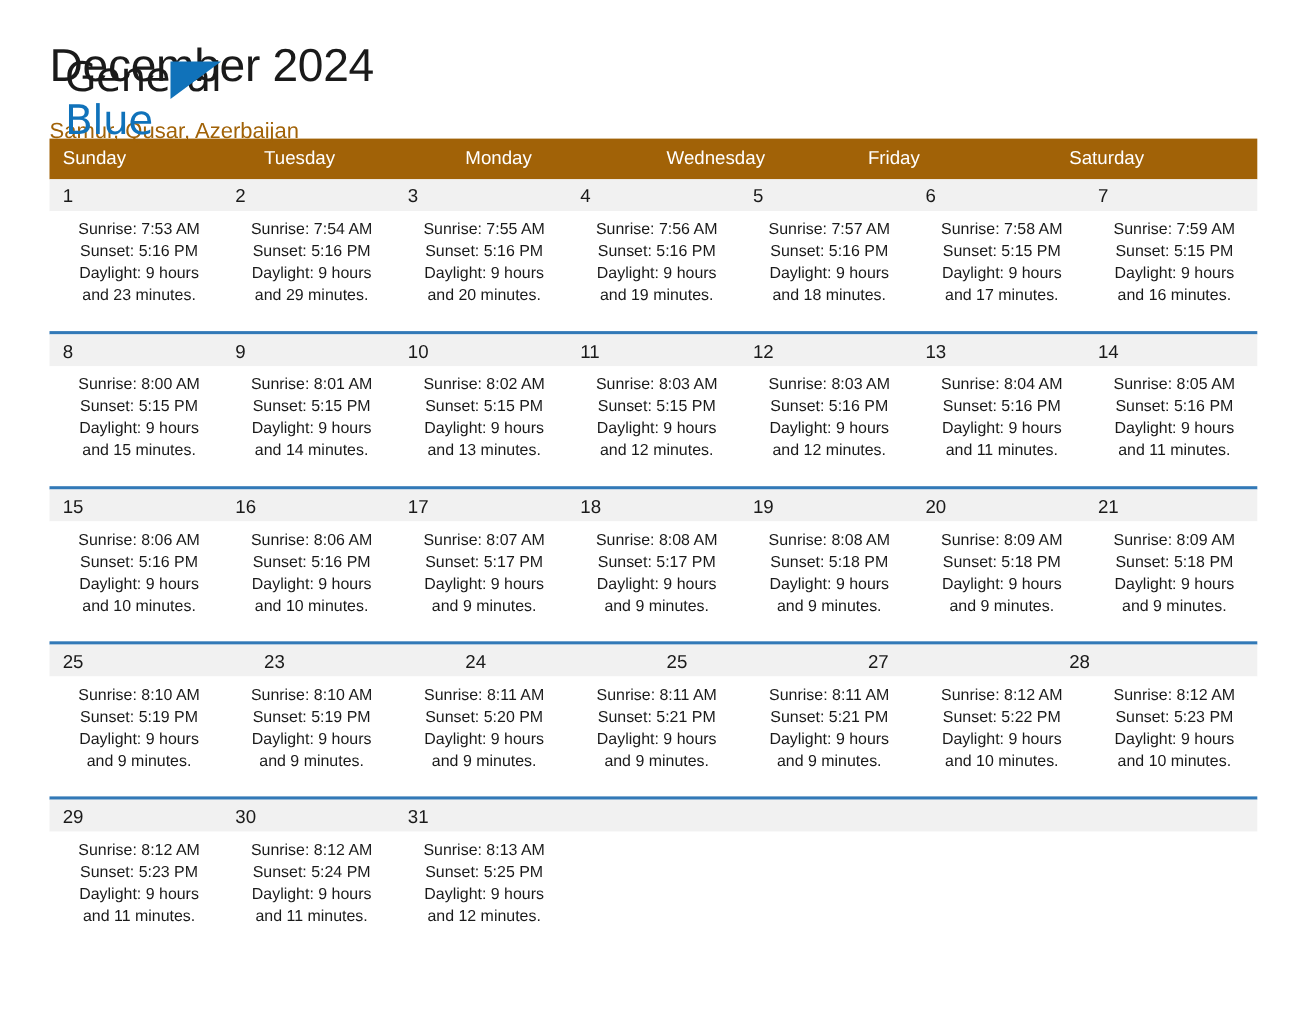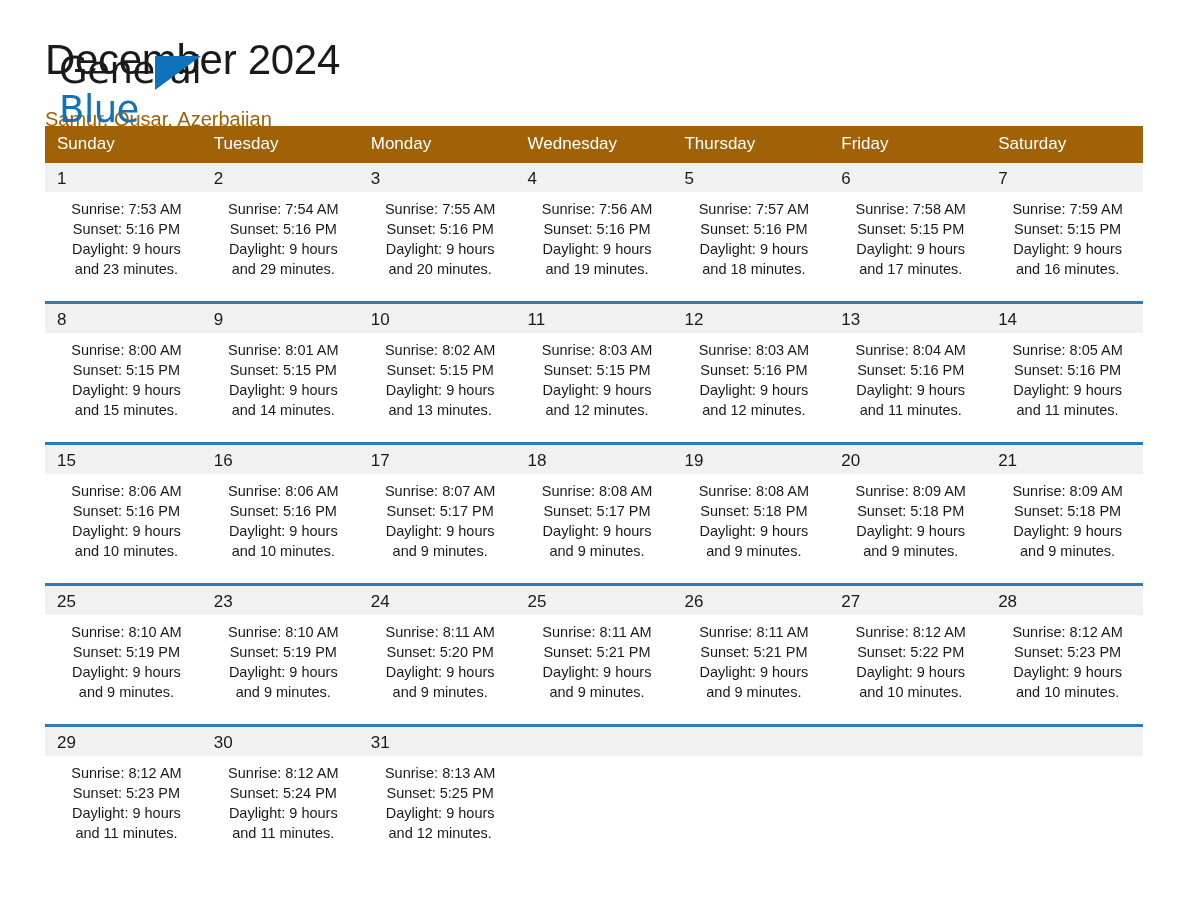--- a/index.html
+++ b/index.html
@@ -158,21 +158,20 @@
     </div>
   </div>
 
   <div class="calendar">
 
     <div class="weekday-header">
       <div class="weekday-cell">Sunday</div>
       <div class="weekday-cell">Tuesday</div>
       <div class="weekday-cell">Monday</div>
       <div class="weekday-cell">Wednesday</div>
-      <div class="weekday-cell">Thursday</div>
       <div class="weekday-cell">Friday</div>
       <div class="weekday-cell">Saturday</div>
     </div>
 
     <div class="week-row first">
       <div class="daynum-band">
         <div class="daynum-cell">1</div>
         <div class="daynum-cell">2</div>
         <div class="daynum-cell">3</div>
         <div class="daynum-cell">4</div>
@@ -337,21 +336,20 @@
         </div>
       </div>
     </div>
 
     <div class="week-row">
       <div class="daynum-band">
         <div class="daynum-cell">25</div>
         <div class="daynum-cell">23</div>
         <div class="daynum-cell">24</div>
         <div class="daynum-cell">25</div>
-        <div class="daynum-cell">26</div>
         <div class="daynum-cell">27</div>
         <div class="daynum-cell">28</div>
       </div>
       <div class="detail-band">
         <div class="detail-cell">
           <div>Sunrise: 8:10 AM</div>
           <div>Sunset: 5:19 PM</div>
           <div>Daylight: 9 hours</div>
           <div>and 9 minutes.</div>
         </div>

